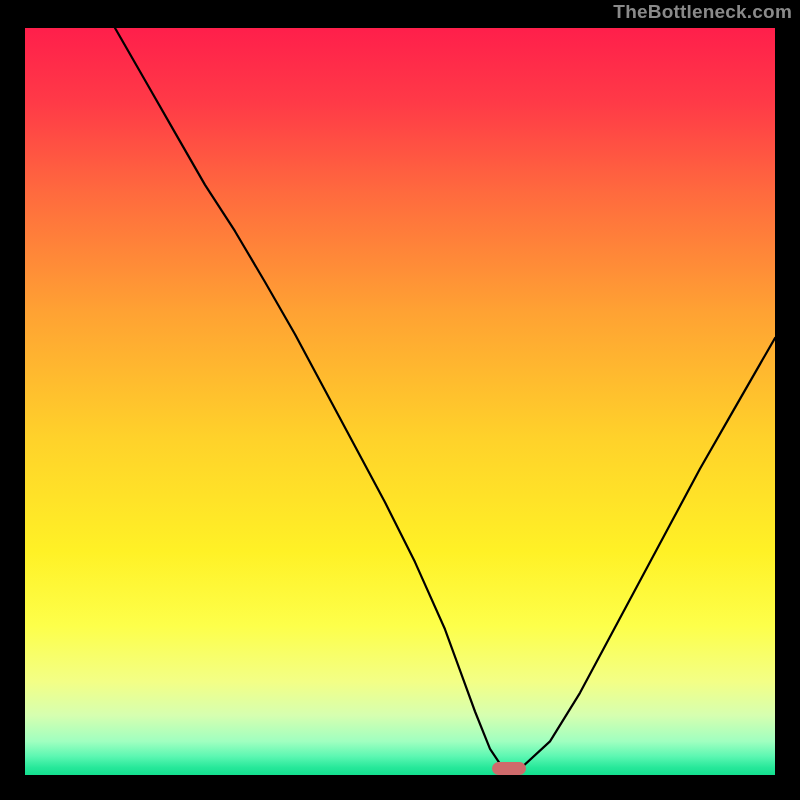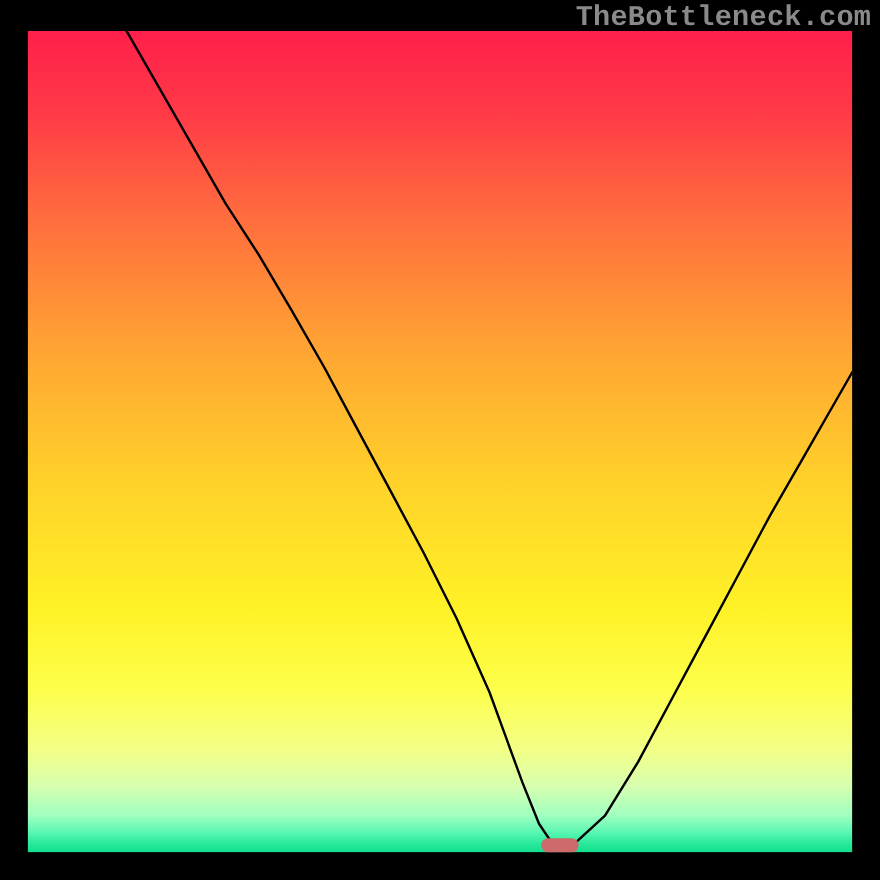--- a/index.html
+++ b/index.html
@@ -12,22 +12,22 @@
   }
   .wrap {
     position: relative;
     width: 800px;
     height: 800px;
   }
   .watermark {
     position: absolute;
     top: 1px;
     right: 8px;
-    font-family: Liberation Mono, monospace;
-    font-size: 26px;
+    font-family: Liberation Sans, sans-serif;
+    font-size: 19px;
     font-weight: 600;
     color: #8a8a8a;
     letter-spacing: 0.2px;
     z-index: 3;
     user-select: none;
   }
   
   .plot {
     position: absolute;
     left: 25px;

